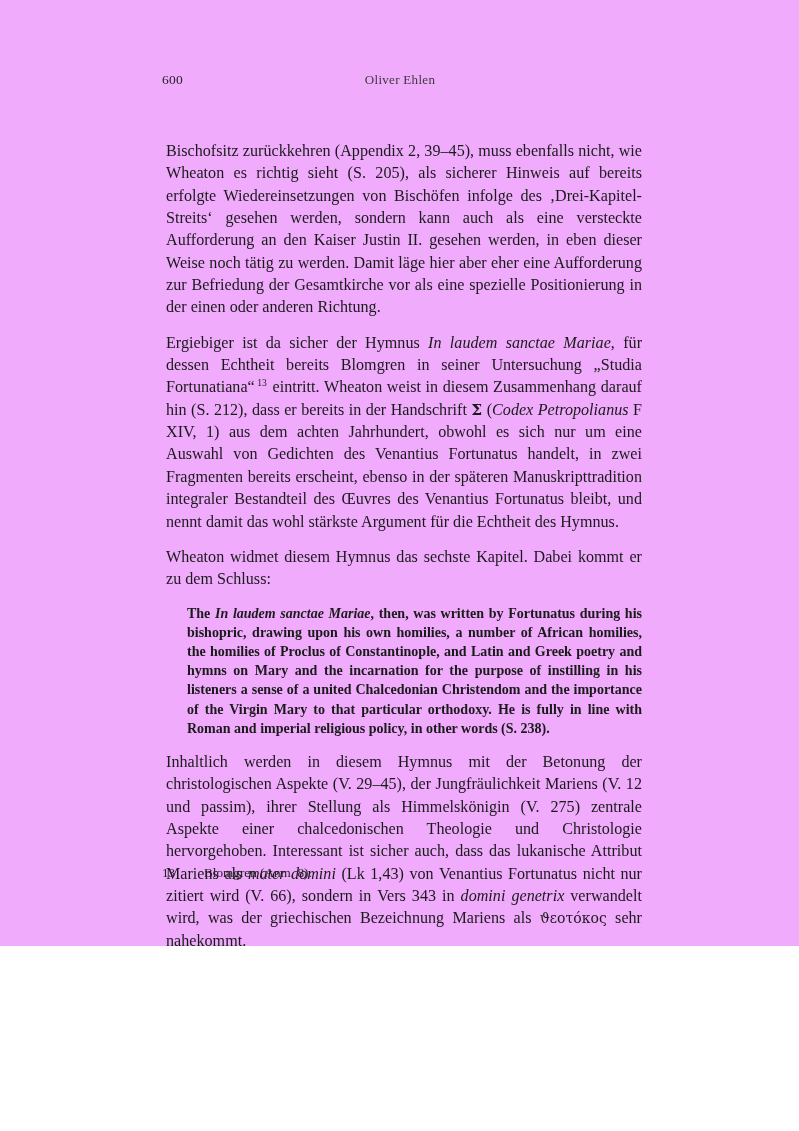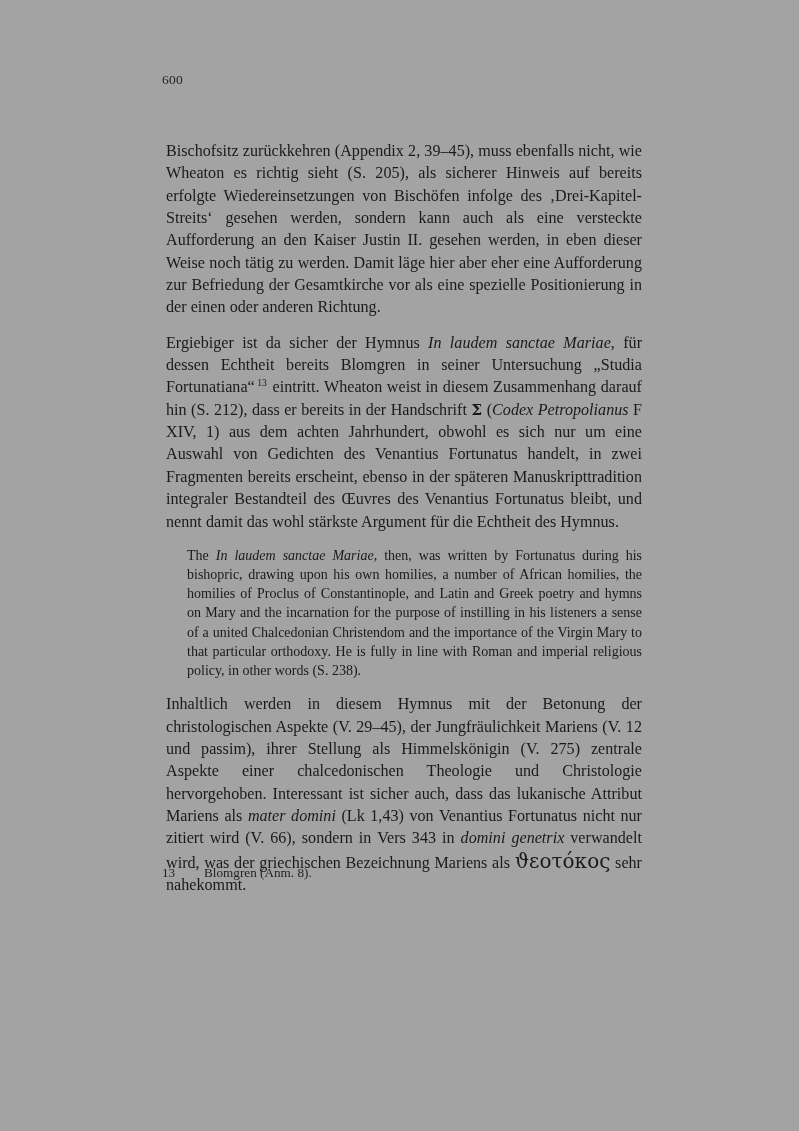--- a/index.html
+++ b/index.html
@@ -7,22 +7,22 @@
     padding: 0;
     background: #ffffff;
   }
   body {
     font-family: "Liberation Serif", "DejaVu Serif", serif;
     color: #1c1c1c;
   }
   .page {
     position: relative;
     width: 799px;
-    height: 1131px;
-    background: #a3a3a3;
+    height: 946px;
+    background: #f0abfc;
     overflow: hidden;
     box-sizing: border-box;
   }
   .content {
     position: absolute;
     left: 162px;
     top: 0;
     width: 476px;
   }
 
@@ -76,38 +76,39 @@
   .gap-before-quote { margin-bottom: 11px; }
 
   blockquote.quote {
     margin: 0 0 13px 0;
     padding: 0 0 0 21px;
     font-size: 14.0px;
     line-height: 19.2px;
     text-align: justify;
     text-justify: inter-word;
     color: #1a1a1a;
+    font-weight: bold;
   }
   blockquote.quote p {
     margin: 0;
   }
 
   i, .it { font-style: italic; }
 
   sup.fnref {
     font-size: 9.6px;
     vertical-align: super;
     line-height: 0;
     padding-left: 2.5px;
     padding-right: 1px;
   }
 
   .greek {
     font-family: "DejaVu Serif", "Liberation Serif", serif;
-    font-size: 20px;
+    font-size: 14px;
   }
   .sigma {
     font-family: "DejaVu Serif", "Liberation Serif", serif;
     font-weight: bold;
     font-size: 15.4px;
   }
 
   
   .footnote-area {
     position: absolute;
@@ -130,28 +131,30 @@
   }
 </style>
 </head>
 <body>
 
 <div class="page">
   <div class="content">
 
     <div class="runhead">
       <span class="folio">600</span>
+      <span class="runhead-title">Oliver Ehlen</span>
     </div>
 
     <div class="body-block">
 
       <p class="para">Bischofsitz zurückkehren (Appendix 2, 39–45), muss ebenfalls nicht, wie Wheaton es richtig sieht (S. 205), als sicherer Hinweis auf bereits erfolgte Wiedereinsetzungen von Bischöfen infolge des ‚Drei-Kapitel-Streits‘ gesehen werden, sondern kann auch als eine versteckte Aufforderung an den Kaiser Justin II. gesehen werden, in eben dieser Weise noch tätig zu werden. Damit läge hier aber eher eine Aufforderung zur Befriedung der Gesamtkirche vor als eine spezielle Positionierung in der einen oder anderen Richtung.</p>
 
       <p class="para"><span>Ergiebiger ist da sicher der Hymnus </span><i>In laudem sanctae Mariae</i><span>, für dessen Echtheit bereits Blomgren in seiner Untersuchung „Studia Fortunatiana“</span><sup class="fnref">13</sup><span> eintritt. Wheaton weist in diesem Zusammenhang darauf hin (S. 212), dass er bereits in der Handschrift </span><span class="sigma">Σ</span><span> (</span><i>Codex Petropolianus</i><span> F XIV, 1) aus dem achten Jahrhundert, obwohl es sich nur um eine Auswahl von Gedichten des Venantius Fortunatus handelt, in zwei Fragmenten bereits erscheint, ebenso in der späteren Manuskripttradition integraler Bestandteil des Œuvres des Venantius Fortunatus bleibt, und nennt damit das wohl stärkste Argument für die Echtheit des Hymnus.</span></p>
 
+      <p class="para gap-before-quote">Wheaton widmet diesem Hymnus das sechste Kapitel. Dabei kommt er zu dem Schluss:</p>
 
       <blockquote class="quote">
         <p><span>The </span><i>In laudem sanctae Mariae</i><span>, then, was written by Fortunatus during his bishopric, drawing upon his own homilies, a number of African homilies, the homilies of Proclus of Constantinople, and Latin and Greek poetry and hymns on Mary and the incarnation for the purpose of instilling in his listeners a sense of a united Chalcedonian Christendom and the importance of the Virgin Mary to that particular orthodoxy. He is fully in line with Roman and imperial religious policy, in other words (S. 238).</span></p>
       </blockquote>
 
       <p class="para"><span>Inhaltlich werden in diesem Hymnus mit der Betonung der christologischen Aspekte (V. 29–45), der Jungfräulichkeit Mariens (V. 12 und passim), ihrer Stellung als Himmelskönigin (V. 275) zentrale Aspekte einer chalcedonischen Theologie und Christologie hervorgehoben. Interessant ist sicher auch, dass das lukanische Attribut Mariens als </span><i>mater domini</i><span> (Lk 1,43) von Venantius Fortunatus nicht nur zitiert wird (V. 66), sondern in Vers 343 in </span><i>domini genetrix</i><span> verwandelt wird, was der griechischen Bezeichnung Mariens als </span><span class="greek">ϑεοτόκος</span><span> sehr nahekommt.</span></p>
 
     </div>
 
     <div class="footnote-area">

